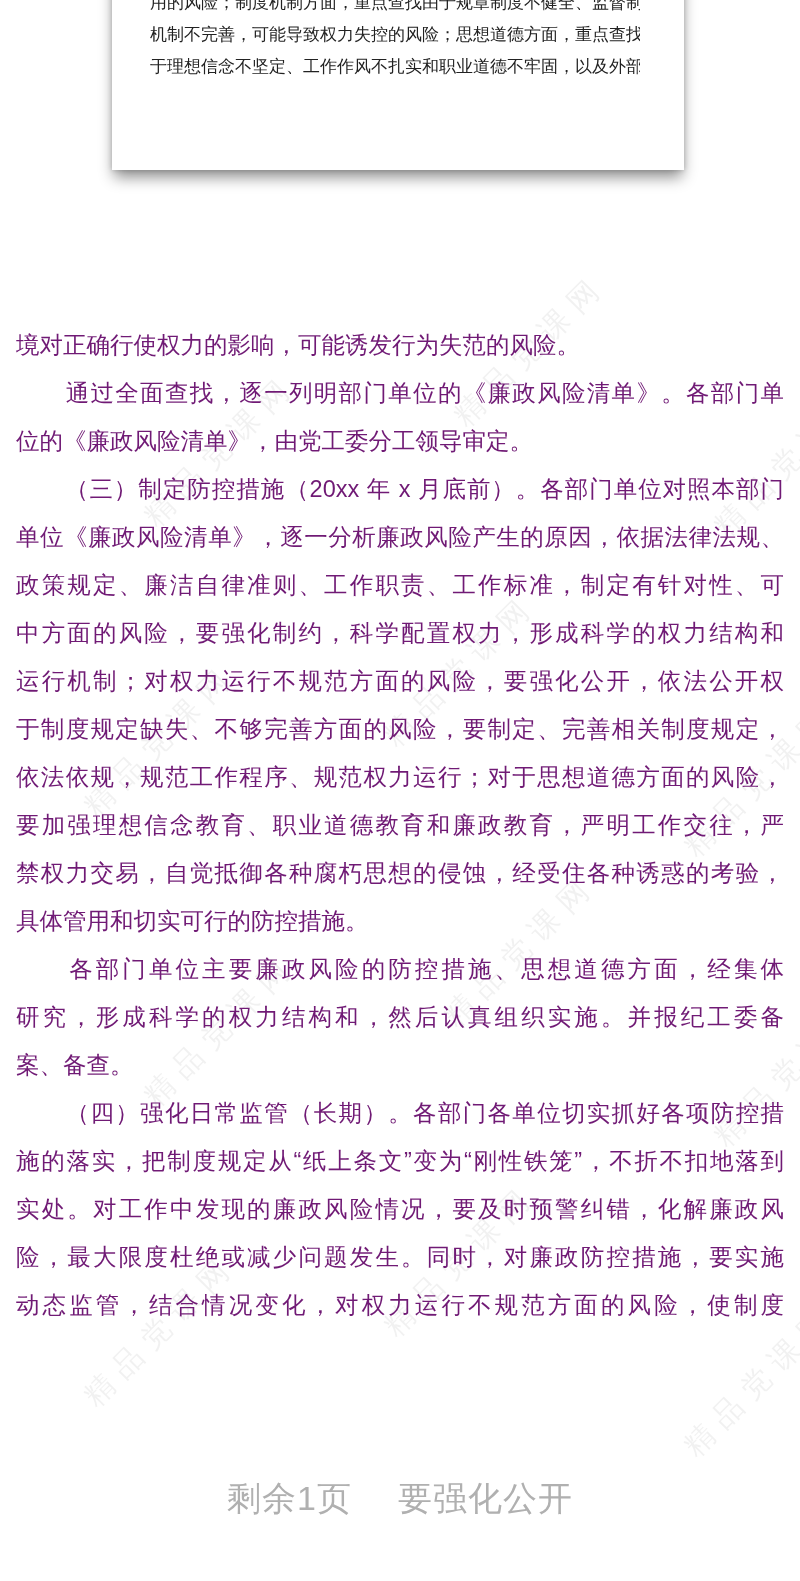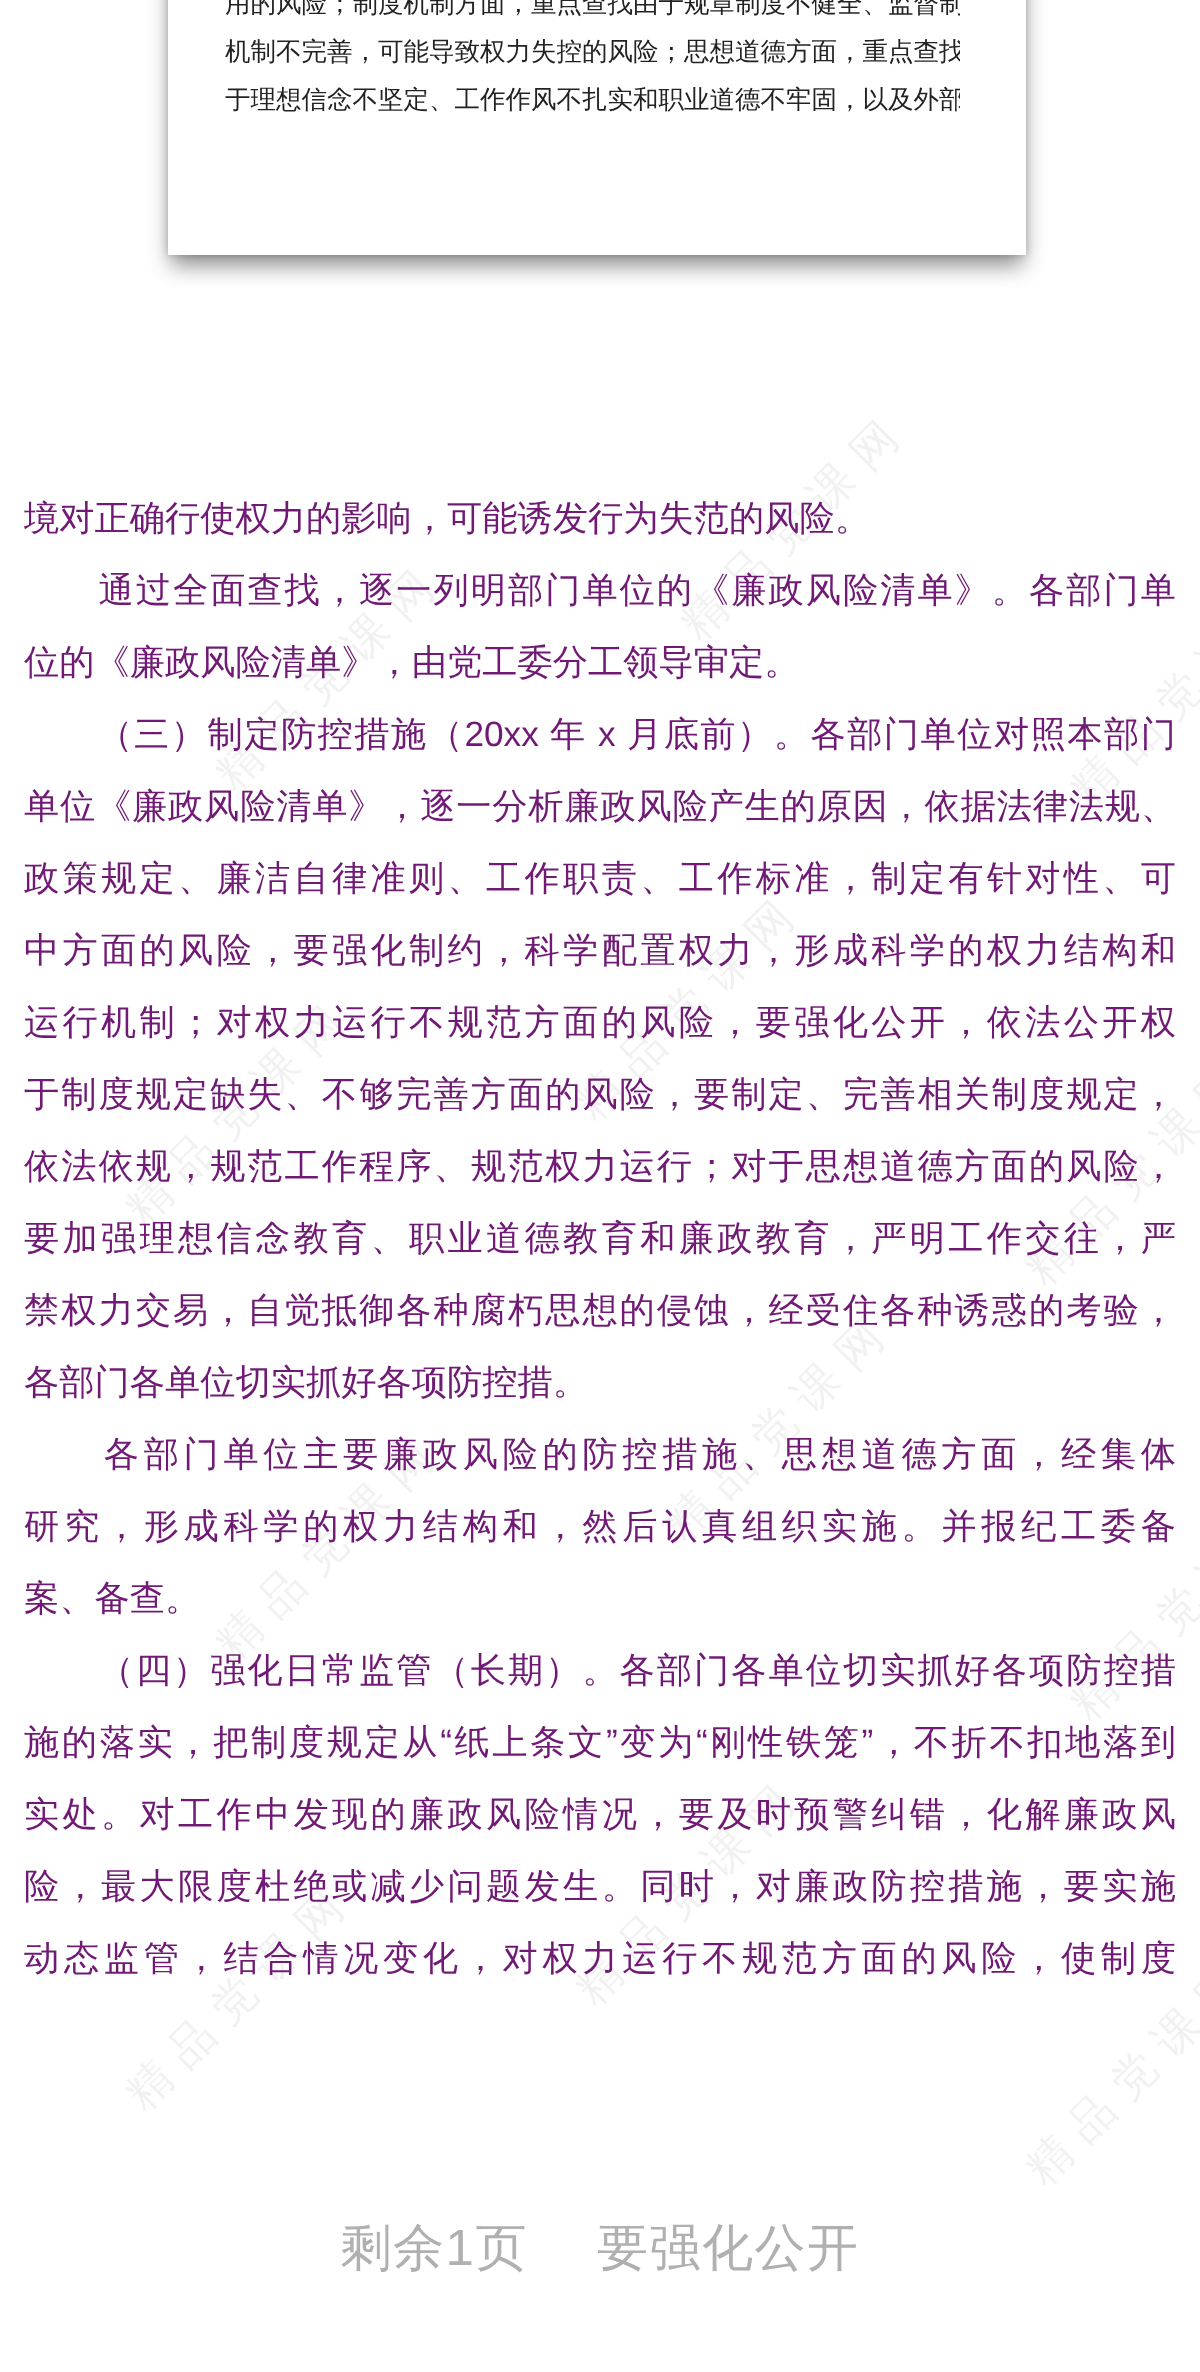--- a/index.html
+++ b/index.html
@@ -80,21 +80,21 @@
     <div class="bline">位的《廉政风险清单》，由党工委分工领导审定。</div>
     <div class="bline j">　　（三）制定防控措施（20xx 年 x 月底前）。各部门单位对照本部门</div>
     <div class="bline j">单位《廉政风险清单》，逐一分析廉政风险产生的原因，依据法律法规、</div>
     <div class="bline j">政策规定、廉洁自律准则、工作职责、工作标准，制定有针对性、可</div>
     <div class="bline j">中方面的风险，要强化制约，科学配置权力，形成科学的权力结构和</div>
     <div class="bline j">运行机制；对权力运行不规范方面的风险，要强化公开，依法公开权</div>
     <div class="bline j">于制度规定缺失、不够完善方面的风险，要制定、完善相关制度规定，</div>
     <div class="bline j">依法依规，规范工作程序、规范权力运行；对于思想道德方面的风险，</div>
     <div class="bline j">要加强理想信念教育、职业道德教育和廉政教育，严明工作交往，严</div>
     <div class="bline j">禁权力交易，自觉抵御各种腐朽思想的侵蚀，经受住各种诱惑的考验，</div>
-    <div class="bline">各部门各单位切实抓好各项防控措。</div>
+    <div class="bline">具体管用和切实可行的防控措施。</div>
     <div class="bline j">　　各部门单位主要廉政风险的防控措施、思想道德方面，经集体</div>
     <div class="bline j">研究，形成科学的权力结构和，然后认真组织实施。并报纪工委备</div>
     <div class="bline">案、备查。</div>
     <div class="bline j">　　（四）强化日常监管（长期）。各部门各单位切实抓好各项防控措</div>
     <div class="bline j">施的落实，把制度规定从“纸上条文”变为“刚性铁笼”，不折不扣地落到</div>
     <div class="bline j">实处。对工作中发现的廉政风险情况，要及时预警纠错，化解廉政风</div>
     <div class="bline j">险，最大限度杜绝或减少问题发生。同时，对廉政防控措施，要实施</div>
     <div class="bline j">动态监管，结合情况变化，对权力运行不规范方面的风险，使制度</div>
   </div>
 

